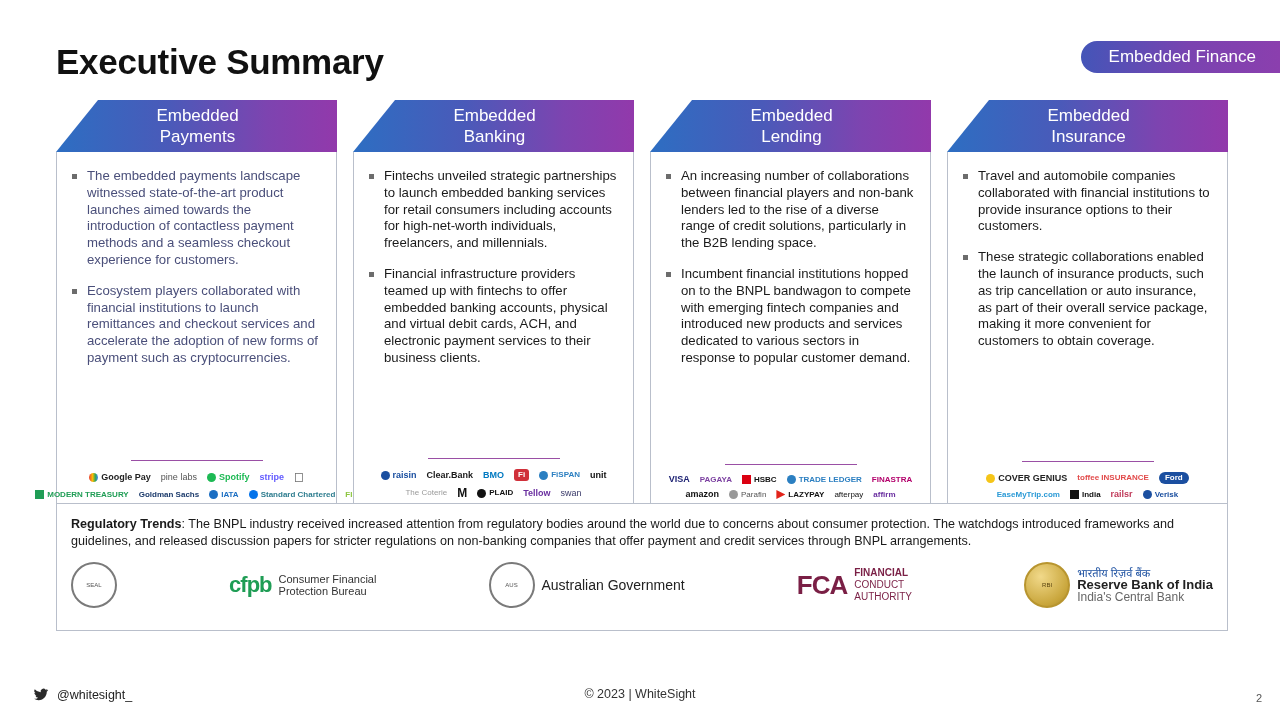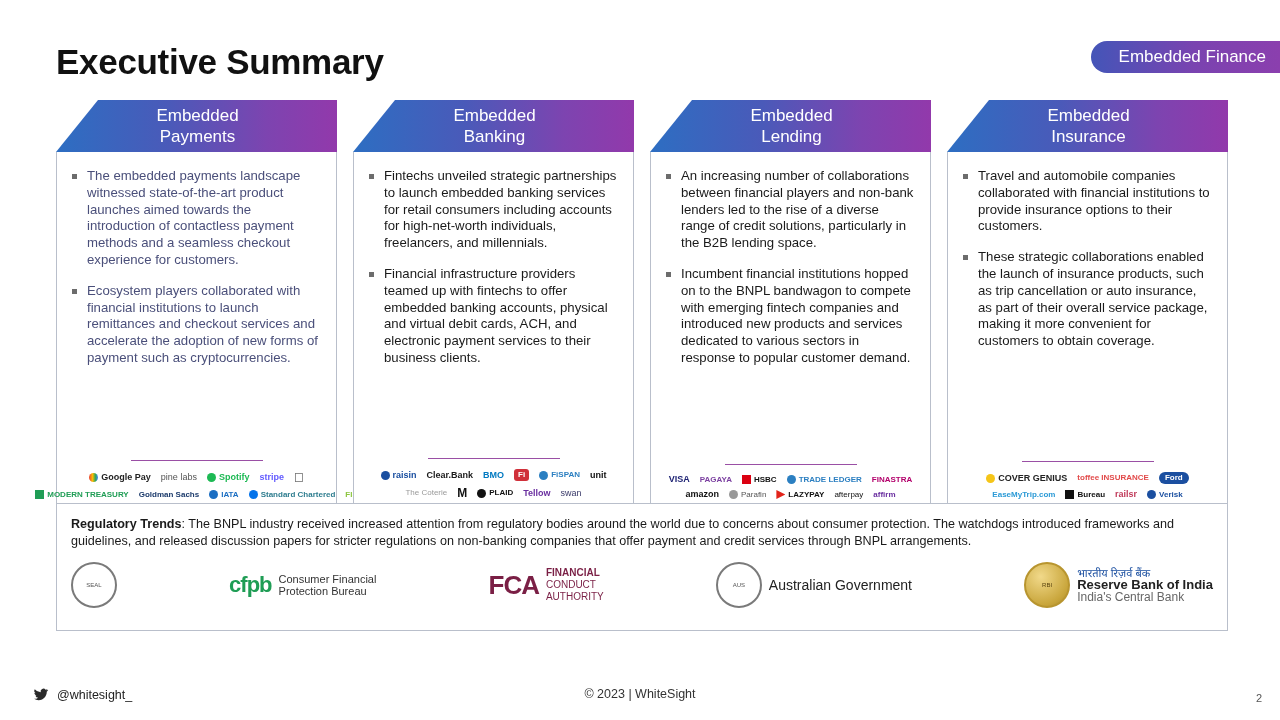--- a/index.html
+++ b/index.html
@@ -25,21 +25,21 @@
     font-size: 35px;
     font-weight: bold;
     color: #111111;
     letter-spacing: -0.3px;
   }
   .topic-pill {
     position: absolute;
     right: 0px;
     top: 41px;
     height: 32px;
-    padding: 0 14px 0 28px;
+    padding: 0 24px 0 28px;
     border-top-left-radius: 16px;
     border-bottom-left-radius: 16px;
     background: linear-gradient(90deg, #4455b8 0%, #7a43b0 55%, #8b3fae 100%);
     color: #ffffff;
     font-size: 17px;
     display: flex;
     align-items: center;
     justify-content: center;
   }
 
@@ -444,21 +444,21 @@
               <span class="logo tiny" style="color:#fff;background:#1b4fa0;border-radius:8px;padding:2px 6px">
                   <span>Ford</span>
                 </span>
             </div>
             <div class="logo-row">
               <span class="logo tiny" style="color:#2b9ad6">
                   <span>EaseMyTrip.com</span>
                 </span>
               <span class="logo tiny" style="color:#111">
                   <span class="sq" style="background:#111"></span>
-                  <span>Bureau</span>
+                  <span>India</span>
                 </span>
               <span class="logo small" style="color:#c03a5a">
                   <span>railsr</span>
                 </span>
               <span class="logo tiny" style="color:#1b4fa0">
                   <span class="dot" style="background:#1b4fa0"></span>
                   <span>Verisk</span>
                 </span>
             </div>
           </div>
@@ -477,33 +477,33 @@
         <div class="seal">
             <span>SEAL</span>
           </div>
       </div>
       <div class="reg-logo">
         <div style="font-size:22px;font-weight:bold;color:#1f9d55;letter-spacing:-1px">cfpb</div>
         <div class="reg-name" style="white-space:pre-line">Consumer Financial
 Protection Bureau</div>
       </div>
       <div class="reg-logo">
+        <div class="seal">
+            <span>AUS</span>
+          </div>
+        <div class="reg-name">
+          <div style="font-size:14px;color:#222">Australian Government</div>
+        </div>
+      </div>
+      <div class="reg-logo">
         <div style="font-size:26px;font-weight:bold;color:#7a1f45;letter-spacing:-1px">FCA</div>
         <div class="reg-name">
           <div style="font-weight:bold;color:#7a1f45;font-size:10px">FINANCIAL</div>
           <div style="white-space:pre-line;font-size:10px;color:#7a1f45">CONDUCT
 AUTHORITY</div>
-        </div>
-      </div>
-      <div class="reg-logo">
-        <div class="seal">
-            <span>AUS</span>
-          </div>
-        <div class="reg-name">
-          <div style="font-size:14px;color:#222">Australian Government</div>
         </div>
       </div>
       <div class="reg-logo">
         <div class="seal gold">
             <span>RBI</span>
           </div>
         <div class="reg-name">
           <div style="font-size:11px;color:#1b4fa0">भारतीय रिज़र्व बैंक</div>
           <div class="big" style="font-size:13px">Reserve Bank of India</div>
           <div style="font-size:12px;color:#666">India's Central Bank</div>

